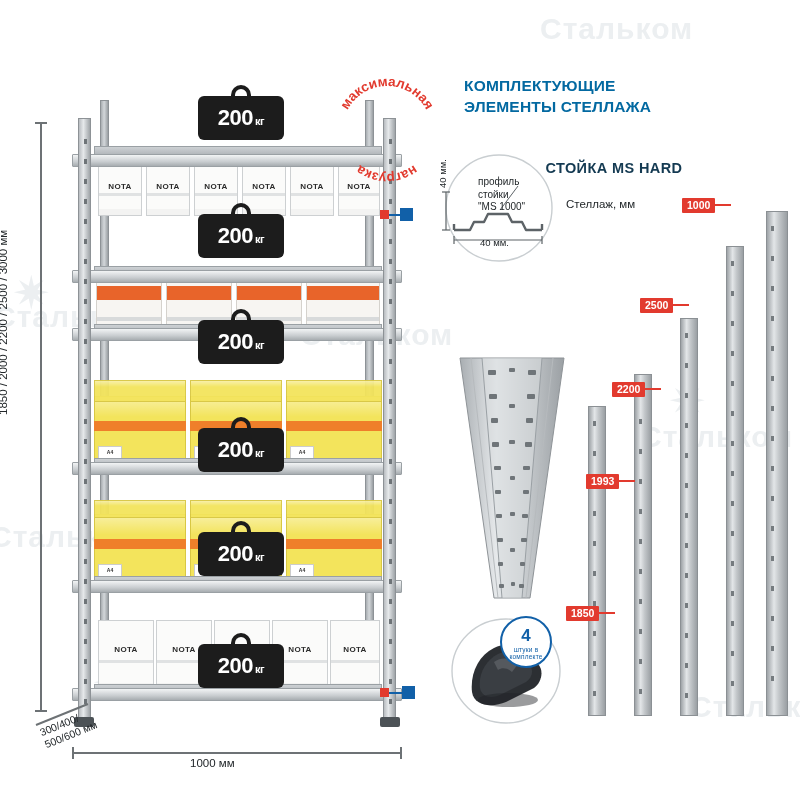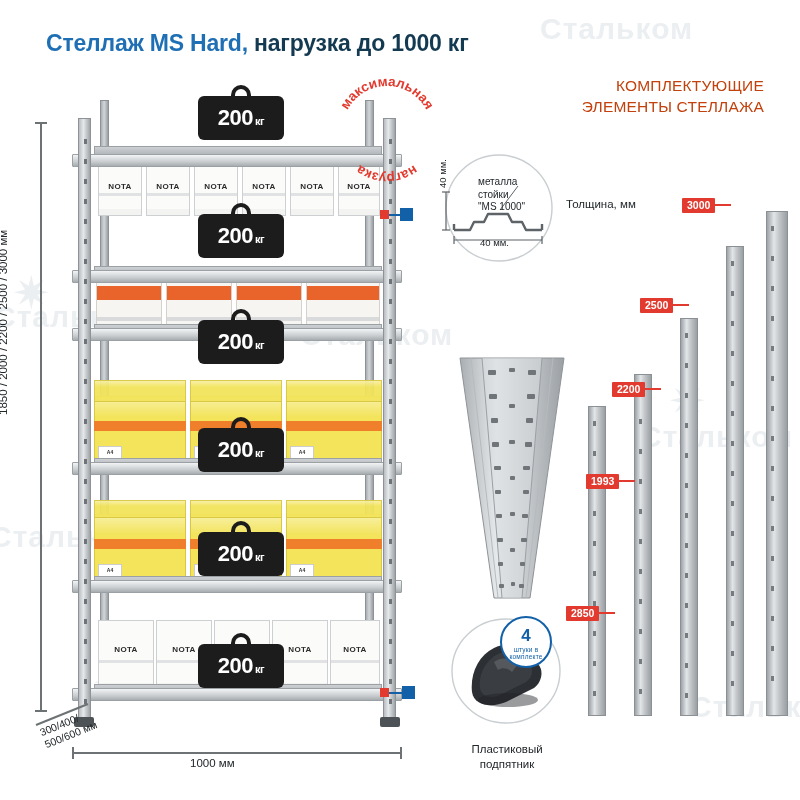--- a/index.html
+++ b/index.html
@@ -50,24 +50,24 @@
     letter-spacing: -0.2px;
   }
   .main-title .dark {
     color: #143a52;
   }
   .right-title {
     position: absolute;
     right: 36px;
     top: 76px;
     width: 300px;
-    text-align: right;
+    text-align: left;
     font-size: 15.5px;
-    font-weight: normal;
-    color: #c2410c;
+    font-weight: bold;
+    color: #0369a1;
     line-height: 1.35;
     letter-spacing: 0.2px;
   }
   .sub-title {
     position: absolute;
     right: 46px;
     top: 160px;
     width: 280px;
     text-align: center;
     font-size: 14.5px;
@@ -539,25 +539,23 @@
   <div class="wm" style="left:540px; top:12px;">Стальком</div>
   <div class="wm" style="left:-6px; top:300px;">Стальком</div>
   <div class="wm" style="left:300px; top:318px;">Стальком</div>
   <div class="wm" style="left:640px; top:420px;">Стальком</div>
   <div class="wm" style="left:-10px; top:520px;">Стальком</div>
   <div class="wm" style="left:690px; top:690px;">Стальком</div>
   <div class="wm-star" style="left:12px; top:270px;">✷</div>
   <div class="wm-star" style="left:668px; top:378px;">✷</div>
   <div class="wm-star" style="left:92px; top:660px;">✷</div>
 
-  <div class="main-title">
-    <span>Стеллаж MS Hard,</span><span class="dark"> нагрузка до 1000 кг</span>
-  </div>
   <div class="right-title" style="white-space:pre-line;">КОМПЛЕКТУЮЩИЕ
 ЭЛЕМЕНТЫ СТЕЛЛАЖА</div>
+  <div class="sub-title">СТОЙКА MS HARD</div>
 
   <div class="dim-v">
     <div class="cap" style="top:0;"></div>
     <div class="cap" style="bottom:0;"></div>
   </div>
   <div class="dim-v-label">1850 / 2000 / 2200 / 2500 / 3000 мм</div>
 
   <div class="rack">
 
     <div class="post-rear l"></div>
@@ -817,21 +815,21 @@
       <line x1="14" y1="84" x2="14" y2="92" stroke="#5d6367" stroke-width="1.2"></line>
       <line x1="102" y1="84" x2="102" y2="92" stroke="#5d6367" stroke-width="1.2"></line>
 
       <line x1="6" y1="40" x2="6" y2="78" stroke="#5d6367" stroke-width="1.2"></line>
       <line x1="2" y1="40" x2="10" y2="40" stroke="#5d6367" stroke-width="1.2"></line>
       <line x1="2" y1="78" x2="10" y2="78" stroke="#5d6367" stroke-width="1.2"></line>
 
       <line x1="60" y1="58" x2="78" y2="34" stroke="#5d6367" stroke-width="1"></line>
     </svg>
   </div>
-  <div class="profile-label" style="white-space:pre-line;">металла
+  <div class="profile-label" style="white-space:pre-line;">профиль
 стойки
 "MS 1000"</div>
   <div class="profile-w">40 мм.</div>
   <div class="profile-h">40 мм.</div>
 
   <div class="beam-art">
     <svg width="120" height="252" viewBox="0 0 120 252">
       <defs>
         <linearGradient id="mg" x1="0" y1="0" x2="1" y2="0">
           <stop offset="0%" stop-color="#a9aeb2"></stop>
@@ -887,24 +885,22 @@
       <path d="M34,72 C32,58 40,44 52,38 C60,34 68,35 74,40 L84,50 C88,55 86,62 80,66 L56,78 C46,83 36,82 34,72 Z" fill="#3a3e43"></path>
       <path d="M48,46 C56,40 66,42 72,48 L66,56 C62,52 56,51 52,54 Z" fill="#55595e"></path>
       <ellipse cx="62" cy="84" rx="30" ry="7" fill="#1f2225" opacity="0.45"></ellipse>
     </svg>
   </div>
   <div class="qty-badge">
     <div class="n">4</div>
     <div class="t" style="white-space:pre-line;">штуки в
 комплекте</div>
   </div>
-  <div class="foot-caption" style="white-space:pre-line;">Пластиковый
-подпятник</div>
-
-  <div class="height-axis-label">Толщина, мм</div>
+
+  <div class="height-axis-label">Стеллаж, мм</div>
 
   <div class="posts-area">
 
     <div class="tall-post" style="left:18px; height:310px;">
       <div class="ph" style="top:14px"></div>
         <div class="ph" style="top:44px"></div>
       <div class="ph" style="top:74px"></div>
         <div class="ph" style="top:104px"></div>
       <div class="ph" style="top:134px"></div>
         <div class="ph" style="top:164px"></div>
@@ -976,28 +972,28 @@
       <div class="ph" style="top:314px"></div>
         <div class="ph" style="top:344px"></div>
       <div class="ph" style="top:374px"></div>
         <div class="ph" style="top:404px"></div>
       <div class="ph" style="top:434px"></div>
         <div class="ph" style="top:464px"></div>
     </div>
   </div>
 
   <div class="post-tag" style="left:566px; top:606px;">
-    <span>2850</span><span class="tail"></span>
+    <span>1850</span><span class="tail"></span>
   </div>
   <div class="post-tag" style="left:586px; top:474px;">
     <span>1993</span><span class="tail"></span>
   </div>
   <div class="post-tag" style="left:612px; top:382px;">
     <span>2200</span><span class="tail"></span>
   </div>
   <div class="post-tag" style="left:640px; top:298px;">
     <span>2500</span><span class="tail"></span>
   </div>
   <div class="post-tag" style="left:682px; top:198px;">
-    <span>3000</span><span class="tail"></span>
+    <span>1000</span><span class="tail"></span>
   </div>
 
 </div>
 
 </body></html>

